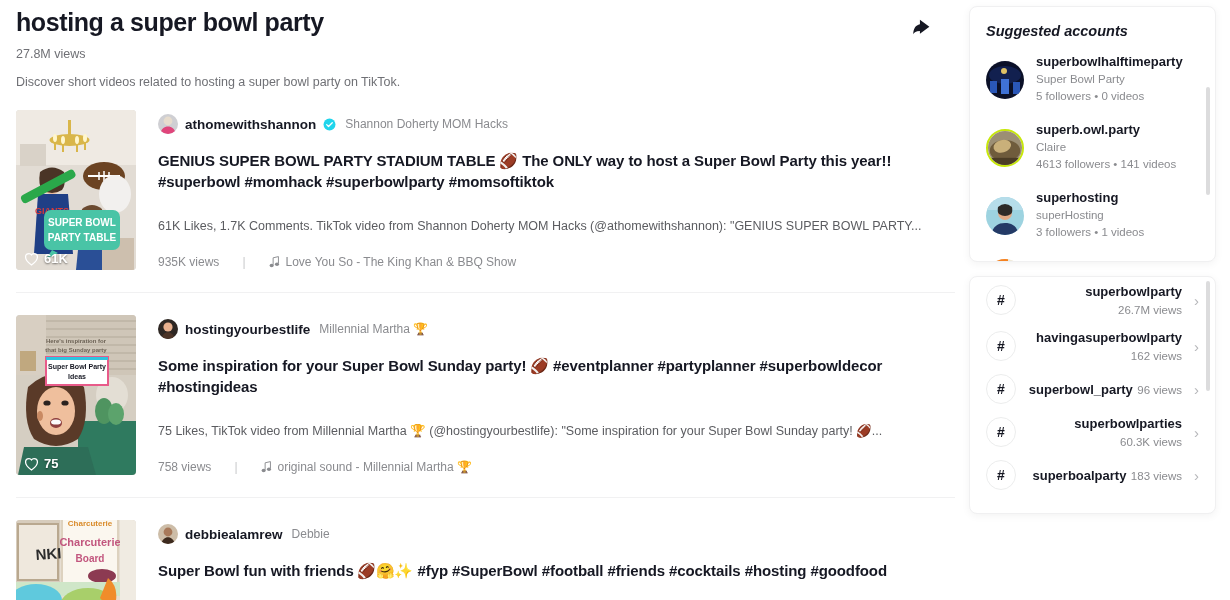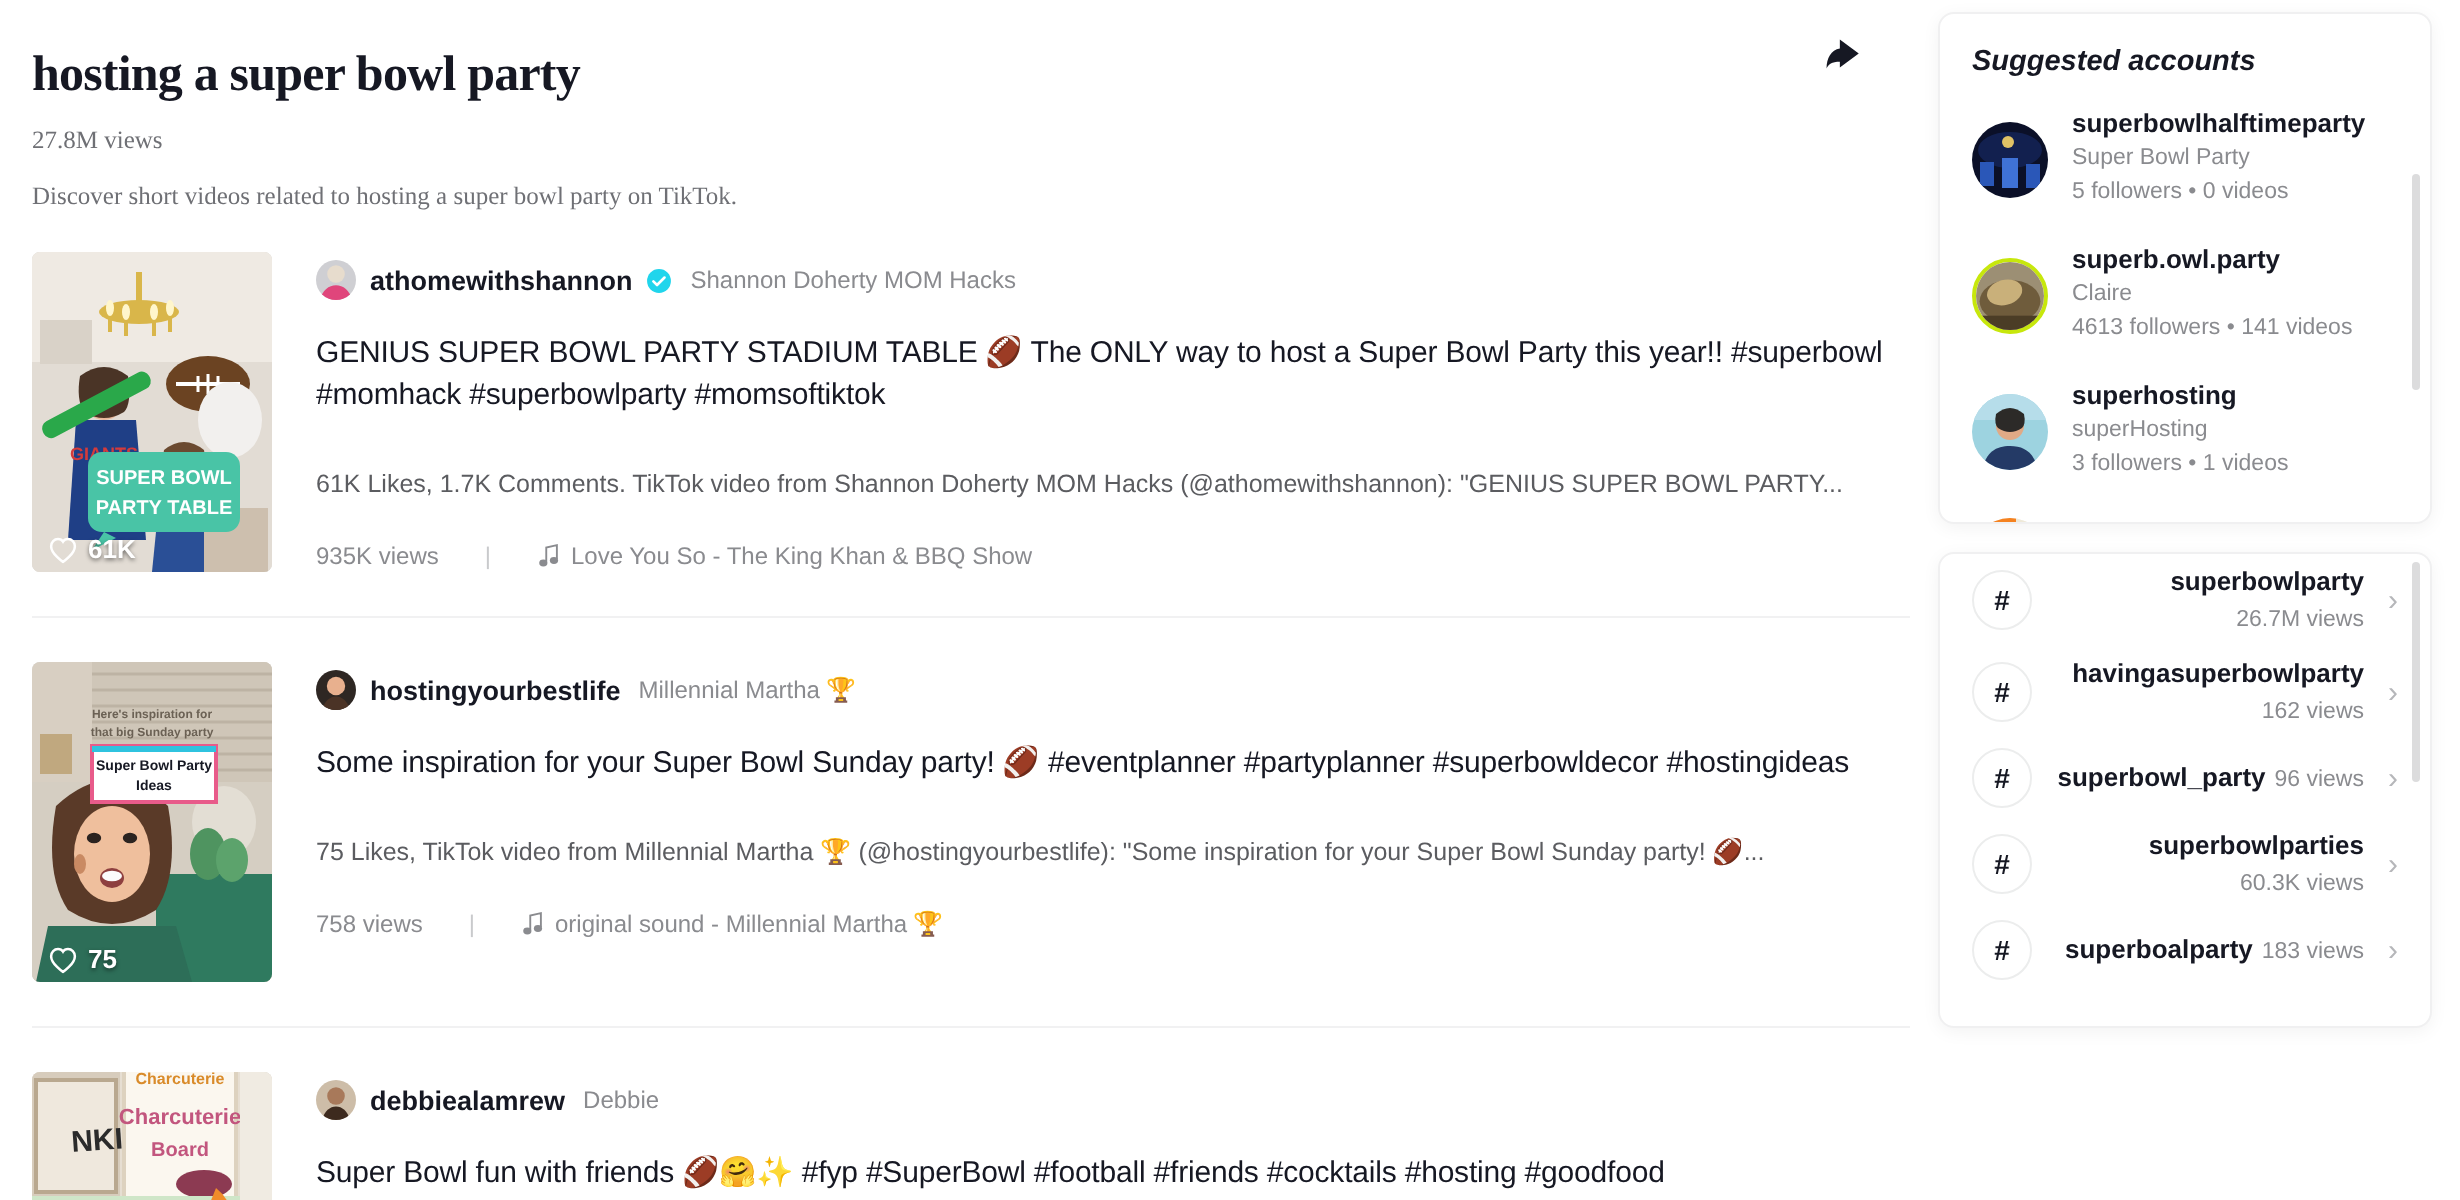--- a/index.html
+++ b/index.html
@@ -21,22 +21,21 @@
 
   
   .main-col {
     width: 955px;
     padding: 0 0 0 16px;
     position: relative;
     overflow: hidden;
   }
   .header-row {
     position: relative;
-    padding-top: 22px;
-    font-family: Liberation Serif, serif;
+    padding-top: 6px;
   }
   .page-title {
     font-size: 25px;
     font-weight: 700;
     letter-spacing: -0.4px;
     line-height: 32px;
     color: #161823;
   }
   .views-line {
     margin-top: 8px;
@@ -128,21 +127,21 @@
     display: block;
   }
   .author-name {
     font-size: 12px;
     color: #8a8b8f;
     margin-left: 2px;
   }
   .vc-title {
     margin-top: 16px;
     font-size: 15px;
-    font-weight: 400;
+    font-weight: 700;
     line-height: 21px;
     color: #161823;
     letter-spacing: -0.1px;
     cursor: pointer;
   }
   .vc-snippet {
     margin-top: 26px;
     font-size: 12.5px;
     color: #5b5c60;
     line-height: 17px;

